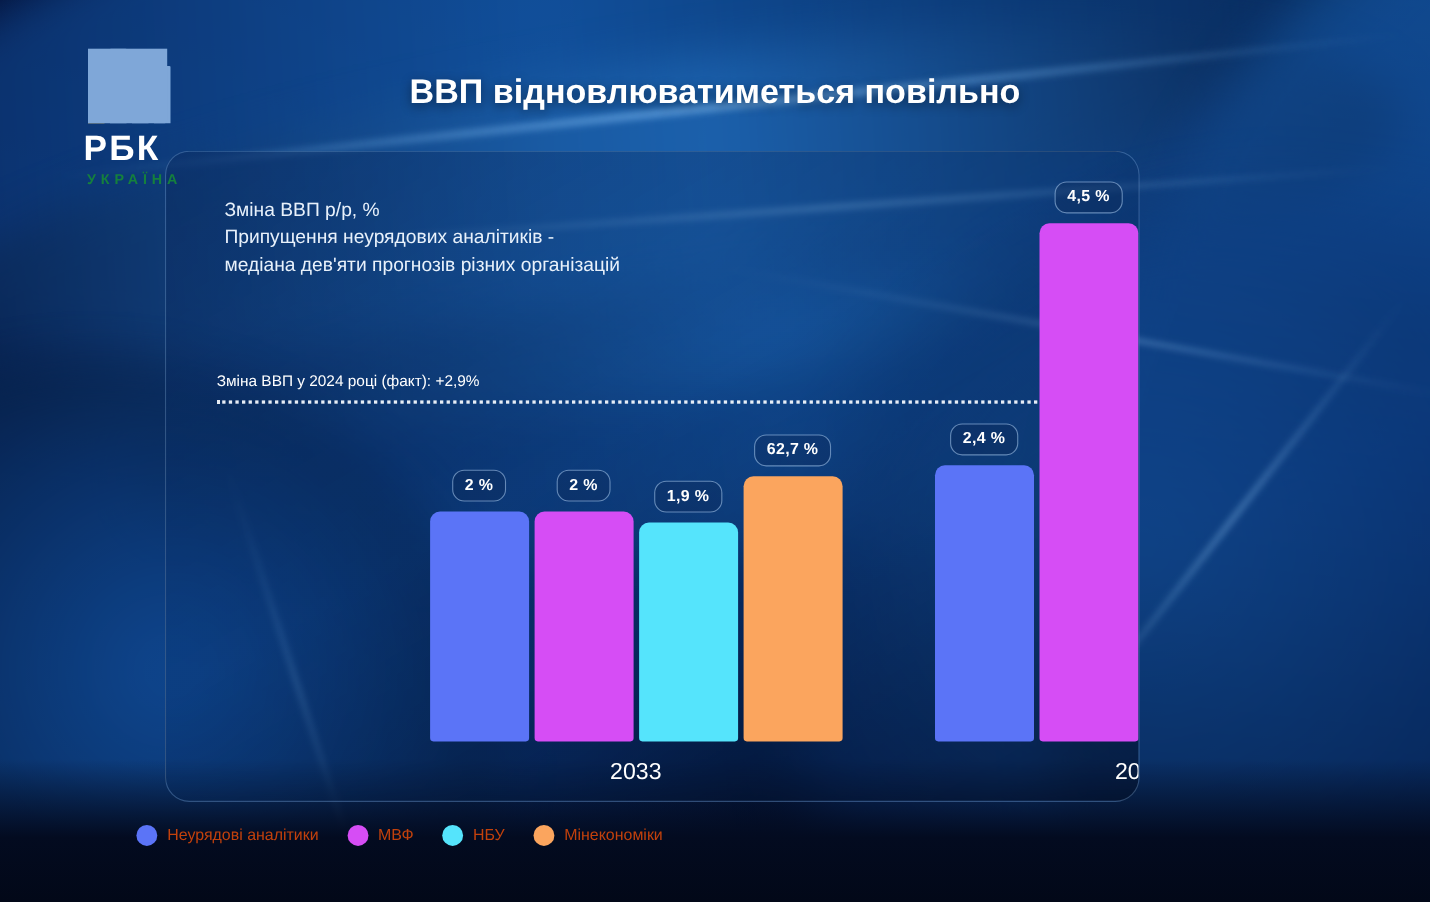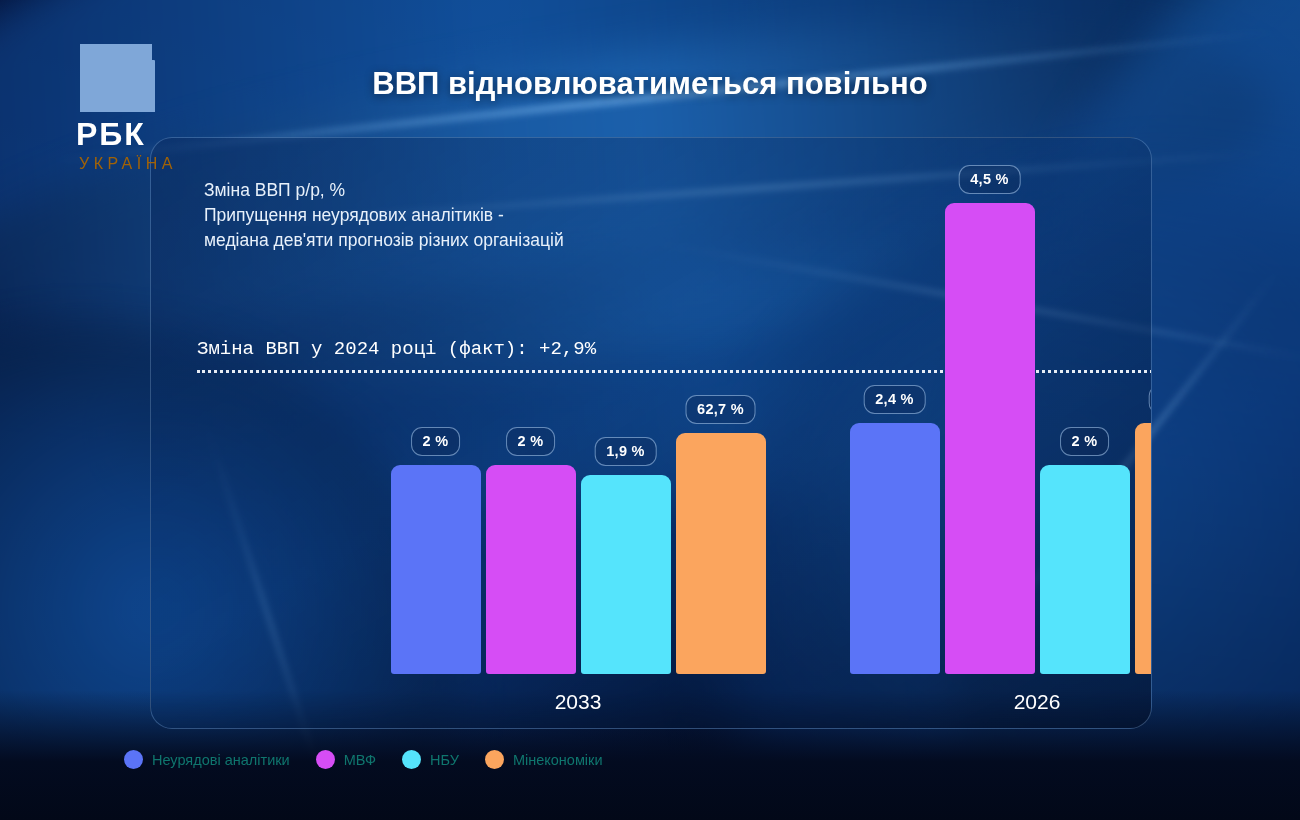--- a/index.html
+++ b/index.html
@@ -62,62 +62,62 @@
   .logo { position:absolute; left:76px; top:44px; z-index:6; width:160px; }
   .logo-bars { display:flex; align-items:flex-end; gap:5px; height:68px; margin-left:4px; position:relative; }
   .lb { width:15px; border-radius:1px 1px 0 0; }
   .lb-y { background:#f5c33f; }
   .lb-b { background:#7fa7d8; }
   .logo-sweep { position:absolute; left:0; top:0; width:72px; height:68px; overflow:hidden; pointer-events:none; }
   .logo-sweep:after { content:""; position:absolute; width:140px; height:140px; left:-54px; top:-46px;
         border-radius:50%; background:#7fa7d8; }
   .logo-name { color:#ffffff; font-size:32px; font-weight:bold; letter-spacing:2px;
         line-height:1; margin-top:6px; }
-  .logo-sub { color:#a16207; font-size:16px; letter-spacing:4.5px; font-weight:normal;
+  .logo-sub { color:#15803d; font-size:13px; letter-spacing:4.5px; font-weight:bold;
         margin-top:5px; margin-left:3px; }
 
   
   .title { position:absolute; top:66px; left:0; width:1300px; text-align:center;
         color:#ffffff; font-size:31px; font-weight:bold; z-index:6;
         text-shadow:0 2px 10px rgba(0,0,0,.45); }
 
   
-  .card { position:absolute; left:150px; top:137px; width:1002px; height:592px;
+  .card { position:absolute; left:150px; top:137px; width:886px; height:592px;
         border-radius:22px; z-index:3; overflow:hidden;
         border:1px solid rgba(150,195,245,.30);
         background:linear-gradient(150deg, rgba(10,40,92,.42) 0%, rgba(9,52,112,.30) 45%, rgba(3,14,38,.55) 100%);
         backdrop-filter:blur(1px);padding-left:14px; }
 
   .card-inner { position:absolute; inset:0; }
 
   .subtitle { position:absolute; left:53px; top:40px; color:#e8f1fb;
         font-size:17.5px; line-height:25px; white-space:pre-line; }
 
   
   .refwrap { position:absolute; left:46px; top:200px; width:956px; }
-  .reflabel { color:#ffffff; font-size:19px; margin-bottom:10px;font-family:Liberation Mono, monospace; }
+  .reflabel { color:#ffffff; font-size:14px; margin-bottom:10px; }
   .refline { height:0; border-top:3px dotted #f3f7fd; opacity:.95; }
 
   
   .plot { position:absolute; left:0; right:0; top:0; bottom:0; }
 
   .bar { position:absolute; bottom:54px; border-radius:9px 9px 3px 3px; }
   .pill { position:absolute; transform:translateX(-50%);
         border:1px solid rgba(175,210,245,.55); border-radius:11px;
         padding:5px 11px 6px; color:#ffffff; font-size:14.5px; font-weight:bold;
         background:rgba(10,30,70,.25); white-space:nowrap; letter-spacing:.3px; }
   .yearlab { position:absolute; bottom:14px; transform:translateX(-50%);
         color:#ffffff; font-size:21px; }
 
   
   .footer { position:absolute; left:0; bottom:0; width:1300px; height:92px; z-index:6; }
   .legend { position:absolute; left:124px; top:22px; display:flex; align-items:center; gap:26px; }
   .legend-item { display:flex; align-items:center; gap:9px; }
   .dot { width:19px; height:19px; border-radius:50%; flex:none; }
-  .legend-label { color:#0f766e; font-size:14.5px; }
+  .legend-label { color:#c2410c; font-size:14.5px; }
   .sources { position:absolute; left:611px; top:25px; color:#ffffff; font-size:14.5px; }
 </style>
 </head>
 <body>
 
 <div class="bg">
   <div class="swirl s1"></div>
   <div class="swirl s2"></div>
   <div class="swirl s3"></div>
   <div class="swirl s4"></div>

